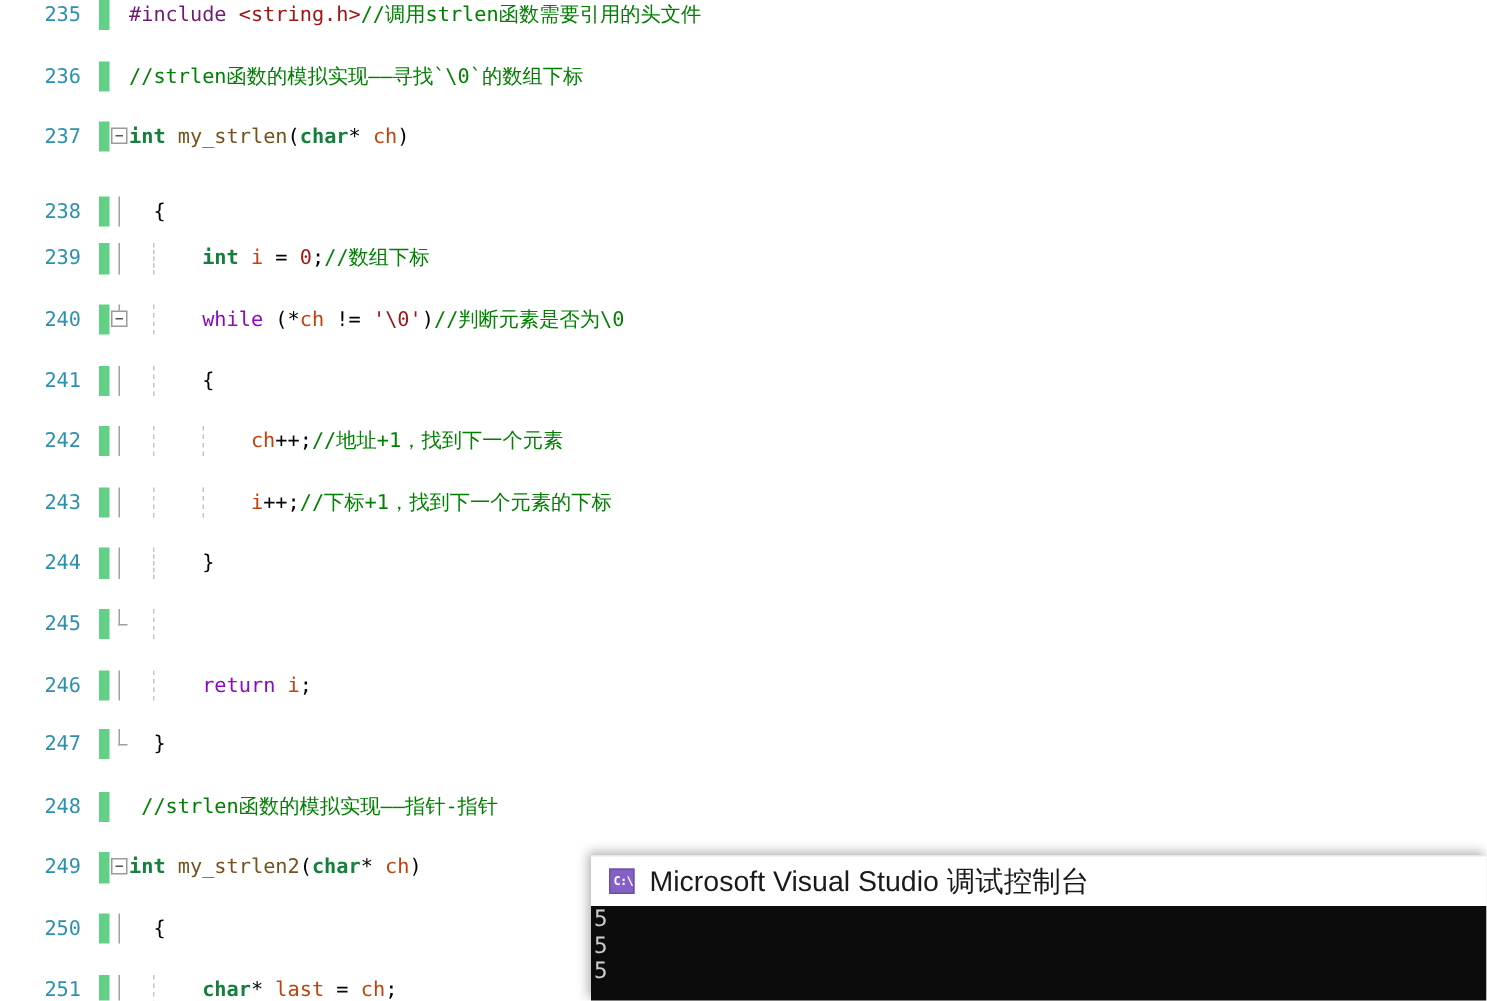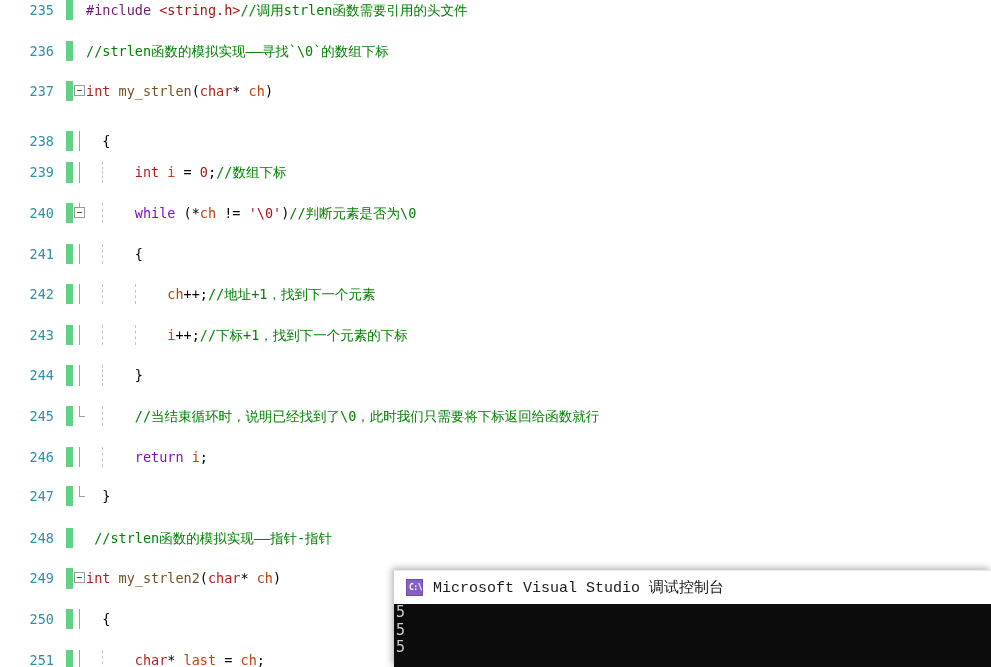--- a/index.html
+++ b/index.html
@@ -99,21 +99,21 @@
   .ctext {
     position: absolute;
     left: 86px; top: 0;
     font-family: "DejaVu Sans Mono", monospace;
     font-size: 13.5px;
     color: #000000;
     white-space: pre;
   }
 
   
-  .k   { color: #b91c1c; }  
+  .k   { color: #15803d; font-weight: bold; }  
   .kw  { color: #8f08c4; }  
   .cm  { color: #008000; }  
   .st  { color: #a31515; }  
   .pp  { color: #701a75; }  
   .var { color: #c2410c; }  
   .fn  { color: #74531f; }  
   .pl  { color: #000000; }  
 
   
   #console {
@@ -145,22 +145,22 @@
     position: absolute;
     left: 2px; top: 2px;
     font-family: "DejaVu Sans Mono", monospace;
     font-size: 8px;
     font-weight: bold;
     color: #ffffff;
     line-height: 11px;
     letter-spacing: -0.5px;
   }
   #console-title {
-    font-family: Liberation Mono, monospace;
-    font-size: 15px;
+    font-family: Liberation Sans, sans-serif;
+    font-size: 19px;
     color: #1a1a1a;
   }
   #console-body {
     background: #0c0c0c;
     height: 64px;
     padding: 0px 0 0 2px;
     overflow: hidden;
   }
   .console-line {
     font-family: "DejaVu Sans Mono", monospace;
@@ -249,21 +249,20 @@
     <span class="foldcol"><span class="fold-line"></span></span>
     <span class="guide" style="left:102px"></span>
     <span class="ctext">      }</span>
   </div>
 
   <div class="code-row" style="top:203px">
     <span class="ln">245</span>
     <span class="changebar"></span>
     <span class="foldcol"><span class="fold-end"></span></span>
     <span class="guide" style="left:102px"></span>
-    <span class="ctext">      <span class="cm">//当结束循环时，说明已经找到了\0，此时我们只需要将下标返回给函数就行</span></span>
   </div>
 
   <div class="code-row" style="top:223.3px">
     <span class="ln">246</span>
     <span class="changebar"></span>
     <span class="foldcol"><span class="fold-line"></span></span>
     <span class="guide" style="left:102px"></span>
     <span class="ctext">      <span class="kw">return</span> <span class="var">i</span><span class="pl">;</span></span>
   </div>
 

